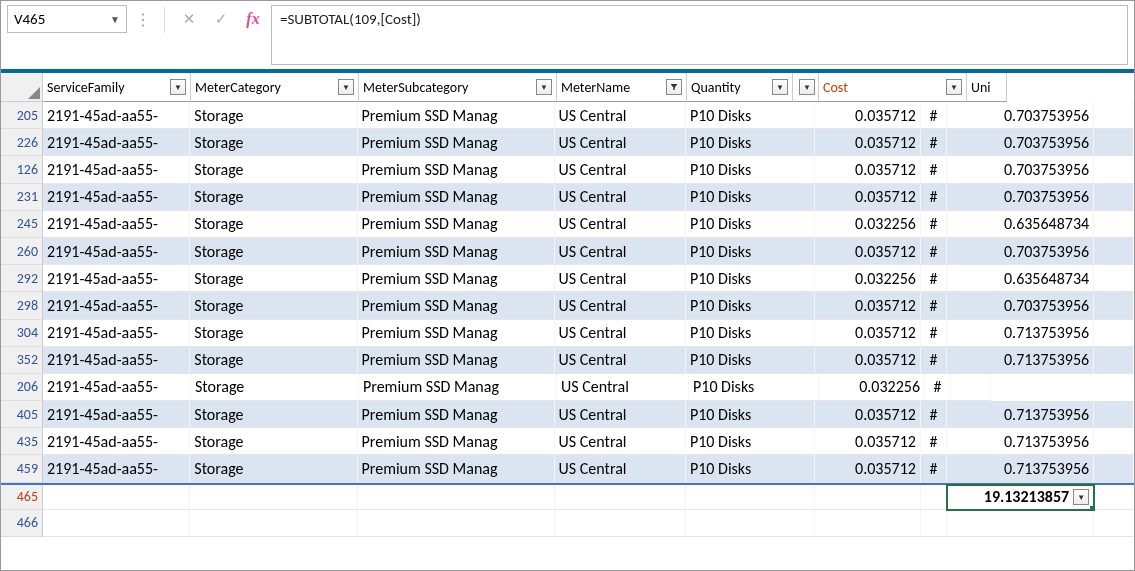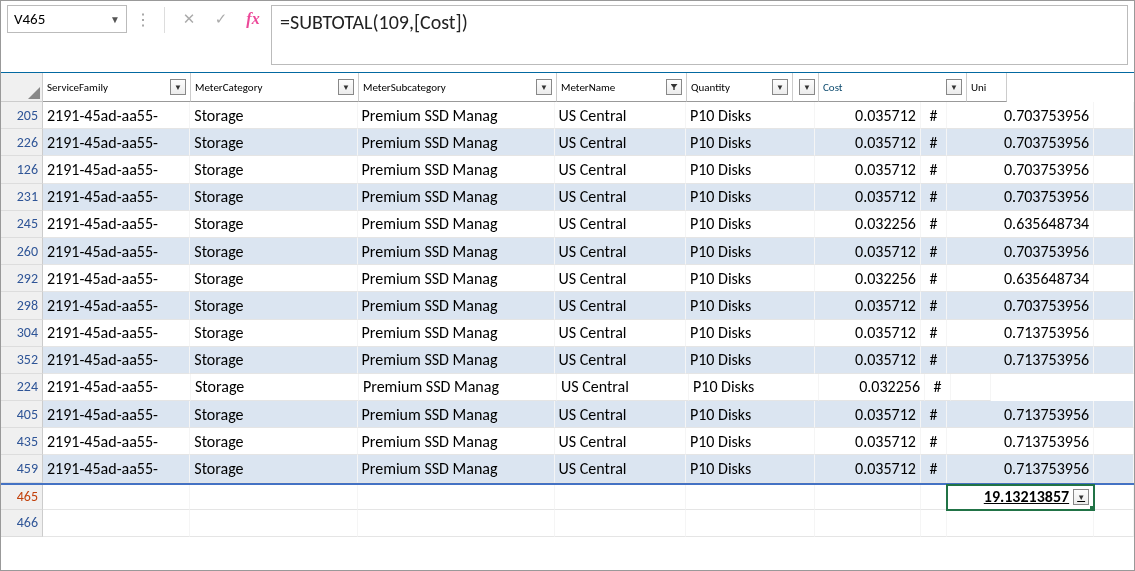--- a/index.html
+++ b/index.html
@@ -10,21 +10,21 @@
     color: #000;
     width: 1135px;
     height: 571px;
     overflow: hidden;
     border: 1px solid #999;
   }
   
   .fbar {
     display: flex;
     align-items: stretch;
-    border-bottom: 1px solid #0369a1;
+    border-bottom: 4px solid #0369a1;
     background: #fff;
     padding: 4px 6px 0 6px;
     height: 72px;
   }
   .namebox-wrap {
     display: flex;
     align-items: flex-start;
     gap: 4px;
   }
   .namebox {
@@ -49,21 +49,21 @@
     display: flex; align-items: center; justify-content: center;
     color: #aaa;
     font-size: 15px;
   }
   .fb-btn.fx { color: #ec4899; font-style: italic; font-family: 'Times New Roman', serif; font-weight: bold; font-size: 16px; }
   .formula-input {
     flex: 1;
     border: 1px solid #bbb;
     height: 60px;
     padding: 4px 8px;
-    font-size: 20px;
+    font-size: 15px;
     color: #222;
     background: #fff;
     margin-left: 4px;
   }
   
   .grid {
     position: relative;
     width: 100%;
   }
   .row {
@@ -109,21 +109,21 @@
     display: flex;
     align-items: center;
     overflow: hidden;
     white-space: nowrap;
     font-size: 16px;
   }
   .row.header .cell {
     background: #fff;
     border-right: 1px solid #ccc;
     border-bottom: 1px solid #999;
-    font-size: 11px;
+    font-size: 14px;
   }
   .hd {
     display: flex;
     align-items: center;
     justify-content: space-between;
     width: 100%;
   }
   .filter-btn {
     width: 16px; height: 16px;
     border: 1px solid #888;
@@ -148,21 +148,21 @@
   .c-mc { width: 168px; }
   .c-ms { width: 198px; }
   .c-mr { width: 132px; }
   .c-mn { width: 130px; }
   .c-qt { width: 106px; text-align:right; justify-content:flex-end; }
   .c-u1 { width: 26px; text-align:center; justify-content:center; }
   .c-cost { width: 148px; text-align:right; justify-content:flex-end; }
   .c-uni { width: 40px; }
   .row.header .c-qt, .row.header .c-cost { justify-content:flex-start; text-align:left;}
   .row.header .c-u1 { justify-content:center;}
-  .total-row .cell { font-weight: normal; text-decoration: underline; }
+  .total-row .cell { font-weight: normal; }
   .total-row .c-cost { font-weight: bold; }
   .sel-cell {
     outline: 2px solid #217346;
     outline-offset: -1px;
     position: relative;
   }
   .sel-cell::after{
     content:"";
     position:absolute;
     right:-3px; bottom:-3px;
@@ -172,21 +172,21 @@
   .row.total-row { border-top: 2px solid #4472c4; }
   .row.total-row .rownum { color: #c2410c; }
   .dd-small {
     width:16px;height:16px;
     border:1px solid #888;
     background:linear-gradient(#fdfdfd,#ececec);
     display:flex;align-items:center;justify-content:center;
     font-size:8px;color:#333;
     margin-left:4px;
   }
-  .hd-cost { color:#0c4a6e; }
+  .hd-cost { color:#c2410c; }
   .kebab { color:#999; font-size:16px; letter-spacing:-1px; padding:0 4px; display:flex; align-items:center; height:28px;}
 </style>
 </head>
 <body>
 
 <div class="fbar">
   <div class="namebox-wrap">
     <div class="namebox">
       <span>V465</span>
       <span class="dd">▼</span>
@@ -368,21 +368,21 @@
         <div class="cell c-mc">Storage</div>
         <div class="cell c-ms">Premium SSD Manag</div>
         <div class="cell c-mr">US Central</div>
         <div class="cell c-mn">P10 Disks</div>
         <div class="cell c-qt">0.035712</div>
         <div class="cell c-u1">#</div>
         <div class="cell c-cost">0.713753956</div>
         <div class="cell c-uni"></div>
       </div>
       <div class="row">
-        <div class="rownum">224</div>
+        <div class="rownum">206</div>
         <div class="cell c-sf">2191-45ad-aa55-</div>
         <div class="cell c-mc">Storage</div>
         <div class="cell c-ms">Premium SSD Manag</div>
         <div class="cell c-mr">US Central</div>
         <div class="cell c-mn">P10 Disks</div>
         <div class="cell c-qt">0.032256</div>
         <div class="cell c-u1">#</div>
         <div class="cell c-uni"></div>
       </div>
       <div class="row banded">

